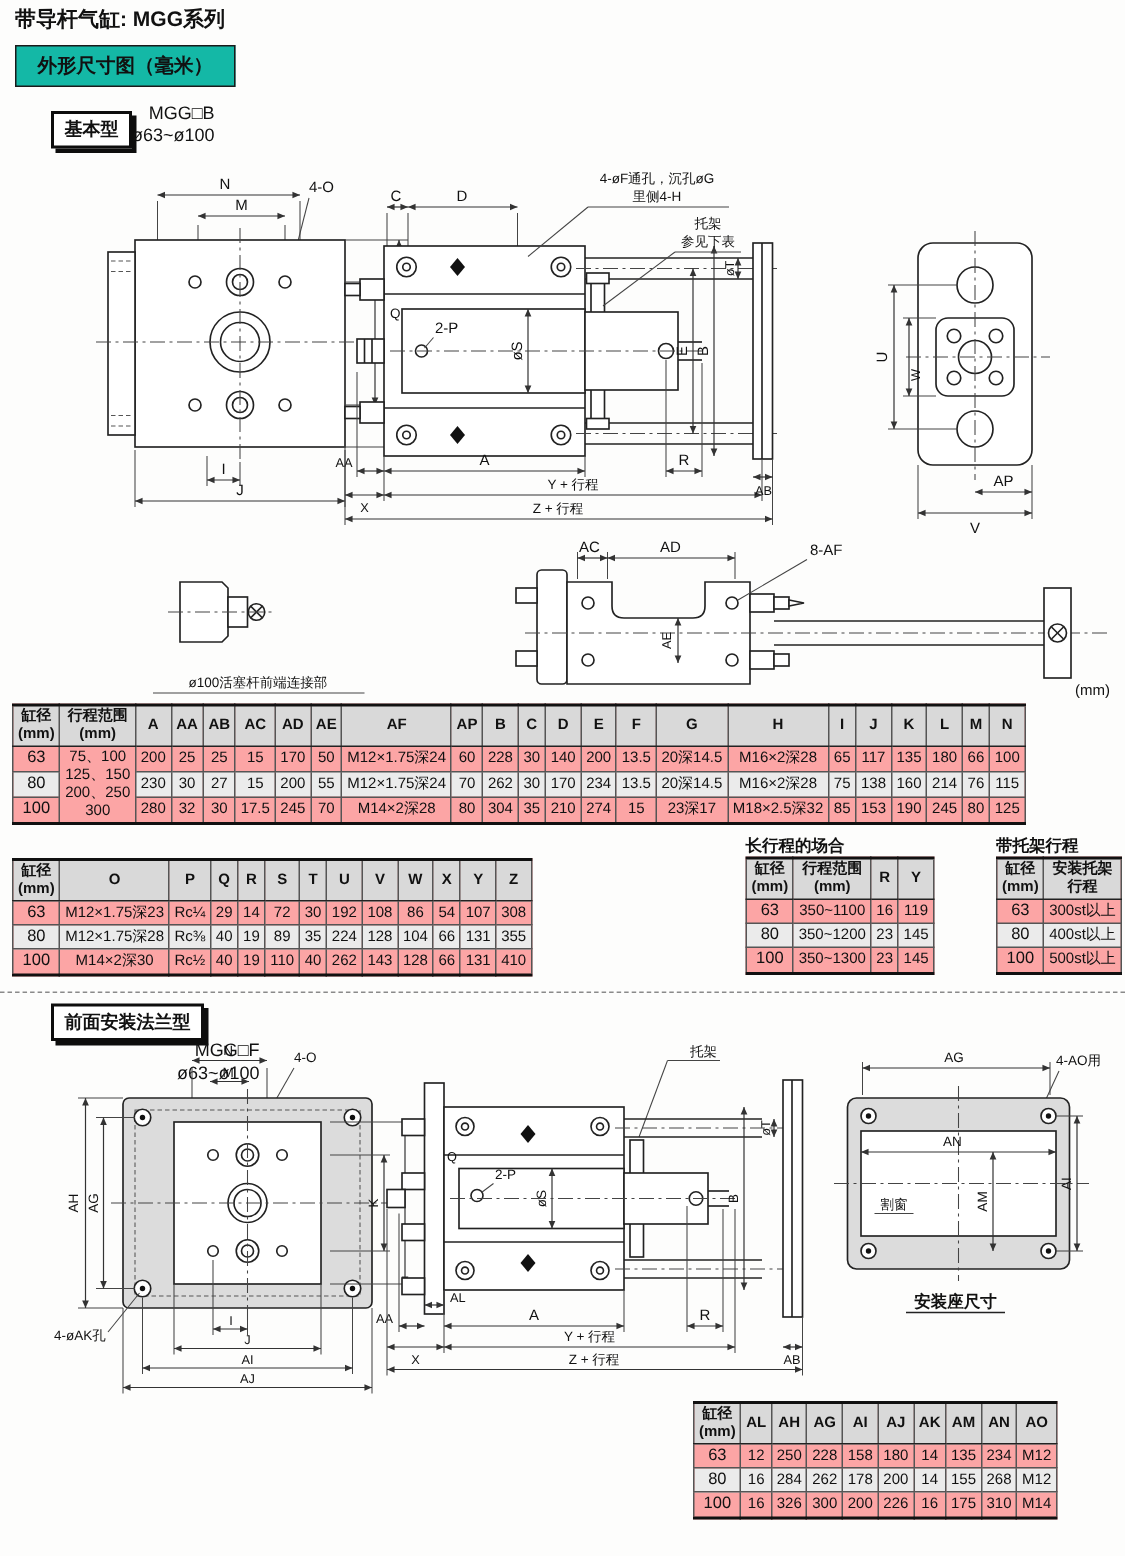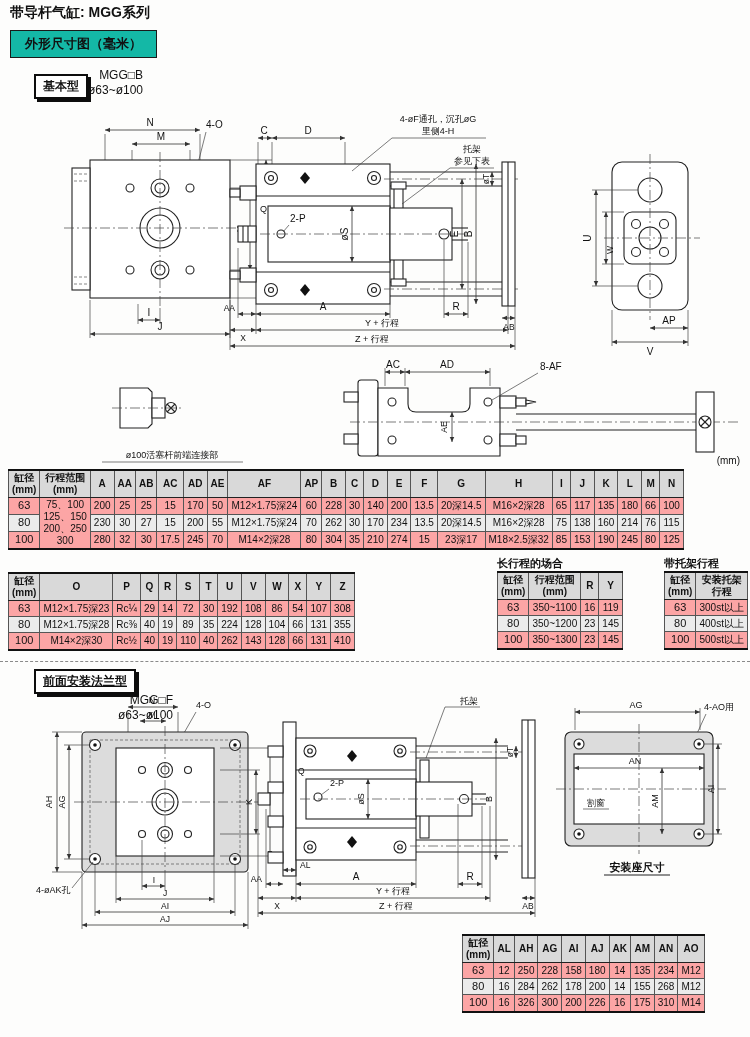--- a/index.html
+++ b/index.html
@@ -524,21 +524,21 @@
           <tr>
             <td>100</td>
             <td>500st以上</td>
           </tr>
         </tbody>
       </table>
     </div>
 
   <div id="divider" class="abs"></div>
 
-  <div class="abs tag" style="left:10px;top:669px;text-decoration:underline;">前面安装法兰型</div>
+  <div class="abs tag" style="left:10px;top:669px;">前面安装法兰型</div>
   <div class="abs model" style="left:118px;top:680px;margin-top:13px;">
     <div>MGG□F</div>
     <div>ø63~ø100</div>
   </div>
 
   <svg class="abs" style="left:0;top:694px;" width="750" height="238" viewBox="0 0 750 238">
     <defs>
       <marker id="ae3" viewBox="0 0 10 10" refX="9" refY="5" markerWidth="7" markerHeight="7" orient="auto">
           <path d="M0,1 L9,5 L0,9 z" fill="#333"></path>
         </marker>

